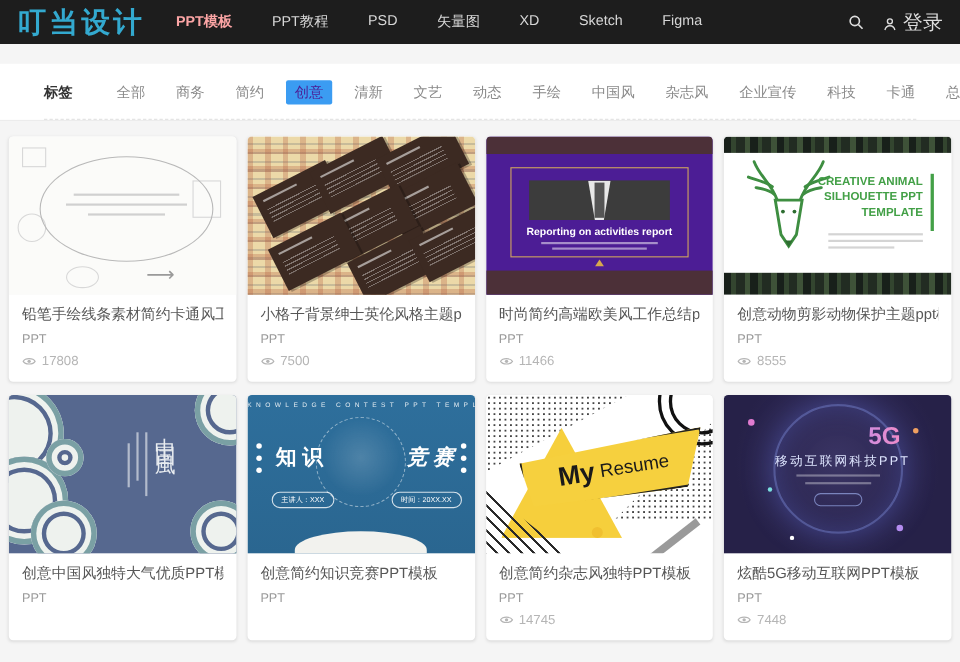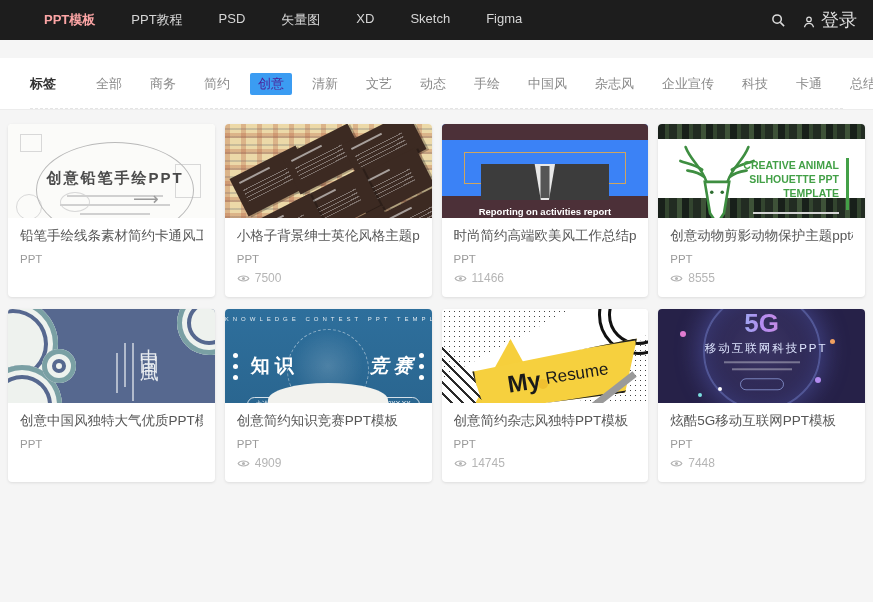--- a/index.html
+++ b/index.html
@@ -10,33 +10,33 @@
   .header { height:40px; background:#1d1d1d; display:flex; align-items:center; padding:0 16px; }
   .logo { color:#33a9cf; font-size:26px; font-weight:bold; letter-spacing:3px; line-height:40px; cursor:pointer; }
   .nav { display:flex; gap:36px; margin-left:28px; }
   .nav-item { color:#d6d6d6; font-size:13px; cursor:pointer; }
   .nav-item.active { color:#fca5a5; font-weight:bold; }
   .header-right { margin-left:auto; display:flex; align-items:center; gap:16px; color:#ddd; }
   .hicon { width:15px; height:15px; display:inline-block; cursor:pointer; }
   .login { display:flex; align-items:center; gap:4px; font-size:18px; color:#ddd; cursor:pointer; white-space:nowrap; }
 
   
-  .filters { background:#fff; margin-top:18px; padding:0 30px; border-bottom:1px solid #ececec; }
+  .filters { background:#fff; margin-top:18px; padding:0 40px; border-bottom:1px solid #ececec; }
   .frow { display:flex; align-items:center; font-size:13px; }
   .frow.tags { padding:15px 0 13px; border-bottom:1px dashed #e4e4e4; }
   .frow.sorts { padding:12px 0 14px; }
   .flabel { font-weight:bold; color:#333; width:58px; flex:none; }
   .chips { display:flex; flex-wrap:nowrap; }
   .chip { color:#8a8a8a; padding:2px 8px; margin-right:12px; border-radius:2px; cursor:pointer; white-space:nowrap; }
   .chip.active { background:#3b9cf2; color:#4c1d95; }
 
   
   .grid { padding:14px 8px; display:grid; grid-template-columns:repeat(4,1fr); gap:12px 10px; }
   .card { background:#fff; border-radius:4px; overflow:hidden; box-shadow:0 1px 3px rgba(0,0,0,.10); cursor:pointer; }
-  .thumb { height:94px; position:relative; overflow:hidden; }
+  .thumb { height:144px; position:relative; overflow:hidden; }
   .info { padding:9px 12px 12px; }
   .title { font-size:13.5px; color:#565656; white-space:nowrap; overflow:hidden; }
   .cat { font-size:11.5px; color:#9a9a9a; margin-top:8px; }
   .views { font-size:12px; color:#b5b5b5; margin-top:6px; display:flex; align-items:center; gap:5px; }
   .bar { position:absolute; background:rgba(0,0,0,.25); height:2px; }
 
   
   .t1 { background:#fbfbf9; }
   .t1 .oval { position:absolute; left:28px; top:18px; width:158px; height:96px; border:1px solid #b9b9b9; border-radius:50%; text-align:center; padding-top:26px; }
   .t1 .oval .tt { font-size:15px; color:#4a4a4a; letter-spacing:2px; font-weight:bold; }
@@ -48,21 +48,21 @@
     repeating-linear-gradient(0deg, rgba(176,84,56,.28) 0 5px, transparent 5px 16px),
     repeating-linear-gradient(90deg, rgba(176,84,56,.28) 0 5px, transparent 5px 16px),
     repeating-linear-gradient(0deg, rgba(90,100,110,.25) 0 2px, transparent 2px 8px),
     #ecd9a8; }
   .bcard { position:absolute; width:74px; height:42px; background:#3c2a22; transform:rotate(-27deg);
     box-shadow:2px 2px 0 rgba(0,0,0,.25); }
   .bcard i { position:absolute; left:7px; top:7px; width:34px; height:2px; background:rgba(255,255,255,.55); }
   .bcard b { position:absolute; left:7px; top:14px; width:52px; height:15px;
     background:repeating-linear-gradient(0deg, rgba(255,255,255,.35) 0 1px, transparent 1px 4px); }
   
-  .t3 { background:#3b82f6; }
+  .t3 { background:#4c1d95; }
   .t3 .band { position:absolute; left:0; right:0; background:#4c3038; }
   .t3 .frame { position:absolute; left:22px; right:22px; top:28px; bottom:34px; border:1px solid #cfa55f; }
   .t3 .photo { position:absolute; left:50%; transform:translateX(-50%); top:40px; width:128px; height:36px; background:#3c3c3c; overflow:hidden; }
   .t3 .shirt { position:absolute; left:50%; transform:translateX(-50%); top:0; width:34px; height:36px; background:#e8e8e8;
     clip-path:polygon(20% 0,80% 0,62% 100%,38% 100%); }
   .t3 .tie { position:absolute; left:50%; transform:translateX(-50%); top:2px; width:9px; height:32px; background:#555; }
   .t3 .rtitle { position:absolute; left:0; right:0; top:82px; text-align:center; color:#fff; font-weight:bold; font-size:9.5px; }
   .t3 .tri { position:absolute; left:50%; transform:translateX(-50%); top:112px; width:0; height:0;
     border-left:4px solid transparent; border-right:4px solid transparent; border-bottom:6px solid #d8a84c; }
   
@@ -100,31 +100,32 @@
   .t7 .stripes { position:absolute; left:-8px; bottom:-6px; width:90px; height:70px;
     background:repeating-linear-gradient(45deg,#2a2a2a 0 2px,transparent 2px 8px); clip-path:polygon(0 0,0 100%,100% 100%); }
   .t7 .arc { position:absolute; border:3px solid #111; border-radius:50%; background:transparent; }
   .t7 .gline { position:absolute; right:6px; bottom:4px; width:70px; height:7px; background:#9a9a9a; transform:rotate(-38deg); }
   .t7 .ydot { position:absolute; left:96px; bottom:14px; width:10px; height:10px; border-radius:50%; background:#f0c030; }
   
   .t8 { background:radial-gradient(circle at 50% 42%, #3a3464 0%, #262148 70%); }
   .t8 .ring { position:absolute; left:50%; top:50%; transform:translate(-50%,-54%); width:118px; height:118px; border-radius:50%;
     border:2px solid rgba(140,160,255,.4); box-shadow:0 0 28px rgba(110,130,255,.35), inset 0 0 24px rgba(110,130,255,.25);
     text-align:center; padding-top:14px; }
-  .t8 .g5 { font-size:26px; font-weight:bold; background:linear-gradient(90deg,#6ee0f0,#b48cf0,#f08cc8);
-    -webkit-background-clip:text; background-clip:text; color:transparent; }
+  .t8 .g5 { font-size:22px; font-weight:bold; background:linear-gradient(90deg,#6ee0f0,#b48cf0,#f08cc8);
+    -webkit-background-clip:text; background-clip:text; color:transparent;text-align:right; }
   .t8 .st { color:#dfe6ff; font-size:11.5px; letter-spacing:2px; margin-top:2px; white-space:nowrap; }
   .t8 .tl { width:76px; height:2px; background:rgba(255,255,255,.35); margin:5px auto 0; }
   .t8 .btn { width:44px; height:12px; border:1px solid rgba(170,190,255,.6); border-radius:7px; margin:8px auto 0; }
   .t8 .spark { position:absolute; border-radius:50%; }
 </style>
 </head>
 <body>
 
 <div class="header">
+  <div class="logo">叮当设计</div>
   <div class="nav">
     <span class="nav-item active">PPT模板</span>
     <span class="nav-item">PPT教程</span>
     <span class="nav-item">PSD</span>
     <span class="nav-item">矢量图</span>
     <span class="nav-item">XD</span>
     <span class="nav-item">Sketch</span>
     <span class="nav-item">Figma</span>
   </div>
   <div class="header-right">
@@ -171,30 +172,36 @@
 
 <div class="grid">
 
   <div class="card">
     <div class="thumb t1">
       <div class="doodle" style="left:12px;top:10px;width:22px;height:18px;"></div>
       <div class="doodle" style="left:8px;top:70px;width:26px;height:26px;border-radius:50%;"></div>
       <div class="doodle" style="right:14px;top:40px;width:26px;height:34px;"></div>
       <div class="doodle" style="left:52px;bottom:6px;width:30px;height:20px;border-radius:50%;"></div>
       <div class="oval">
-        <div class="tt">创意铅笔手绘PPT</div>
         <div class="mini" style="width:96px;"></div>
         <div class="mini" style="width:110px;"></div>
         <div class="mini" style="width:70px;"></div>
       </div>
       <div class="arrow" style="right:56px;bottom:8px;">⟶</div>
     </div>
     <div class="info">
       <div class="title">铅笔手绘线条素材简约卡通风工作汇...</div>
       <div class="cat">PPT</div>
+      <div class="views">
+          <svg width="13" height="9" viewBox="0 0 14 10">
+            <path d="M1 5 C3 1.4 11 1.4 13 5 C11 8.6 3 8.6 1 5 Z" fill="none" stroke="#b5b5b5" stroke-width="1.2"></path>
+            <circle cx="7" cy="5" r="1.7" fill="#b5b5b5"></circle>
+          </svg>
+          <span>17808</span>
+        </div>
     </div>
   </div>
 
   <div class="card">
     <div class="thumb t2">
       <div class="bcard" style="left:10px;top:36px;">
           <i></i>
           <b></b>
         </div>
       <div class="bcard" style="left:62px;top:14px;">
@@ -340,27 +347,20 @@
       <div class="dots" style="right:8px;">
           <i></i>
           <i></i>
           <i></i>
         </div>
       <div class="book"></div>
     </div>
     <div class="info">
       <div class="title">创意简约知识竞赛PPT模板</div>
       <div class="cat">PPT</div>
-      <div class="views">
-          <svg width="13" height="9" viewBox="0 0 14 10">
-            <path d="M1 5 C3 1.4 11 1.4 13 5 C11 8.6 3 8.6 1 5 Z" fill="none" stroke="#b5b5b5" stroke-width="1.2"></path>
-            <circle cx="7" cy="5" r="1.7" fill="#b5b5b5"></circle>
-          </svg>
-          <span>4909</span>
-        </div>
     </div>
   </div>
 
   <div class="card">
     <div class="thumb t7">
       <div class="dotzone" style="left:0;top:0;width:130px;height:70px;clip-path:polygon(0 0,100% 0,0 100%);"></div>
       <div class="dotzone" style="right:0;top:24px;width:90px;height:90px;clip-path:polygon(100% 0,100% 100%,0 100%);"></div>
       <div class="ytri"></div>
       <div class="arc" style="right:-30px;top:-34px;width:80px;height:80px;"></div>
       <div class="arc" style="right:-30px;top:-34px;width:60px;height:60px;margin:10px;"></div>

